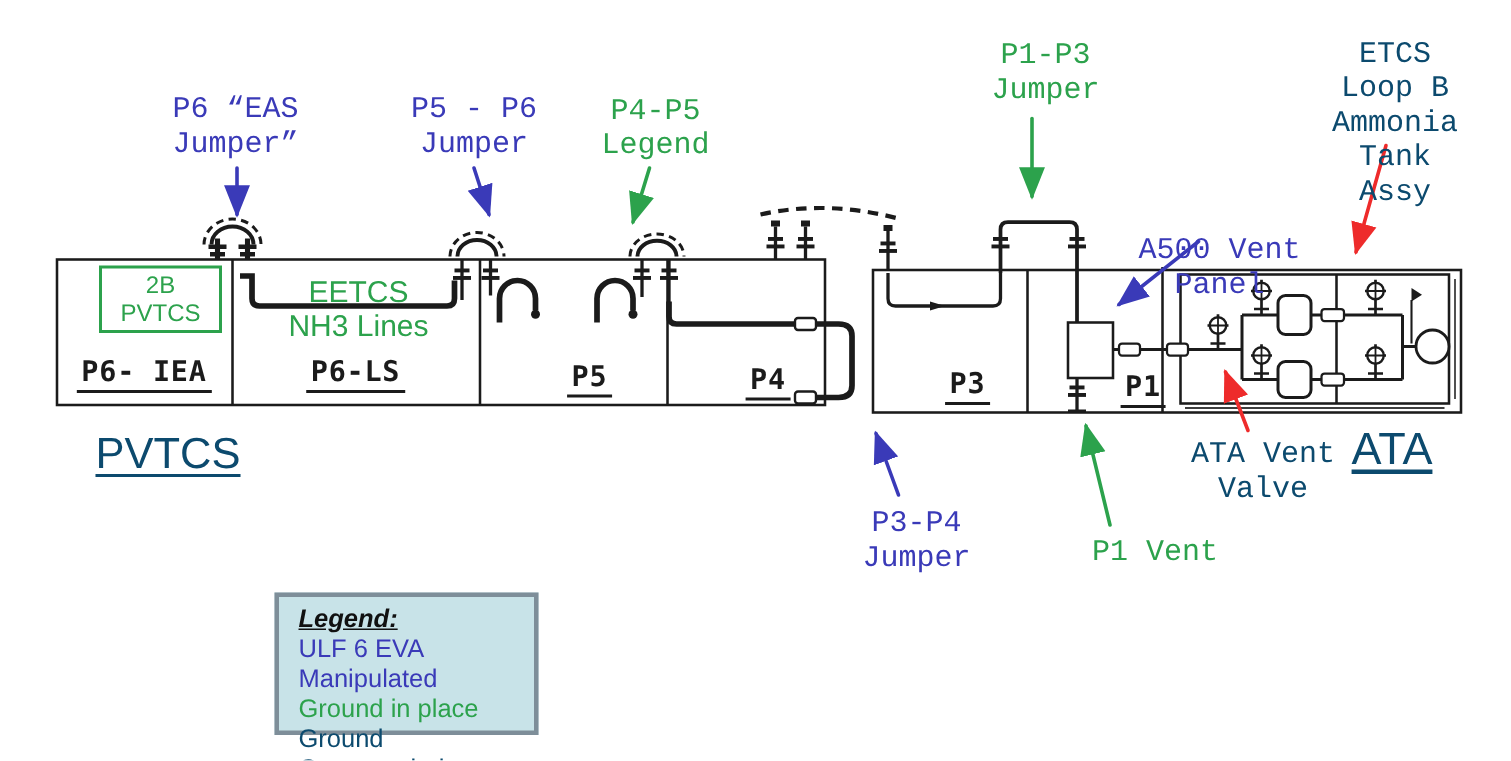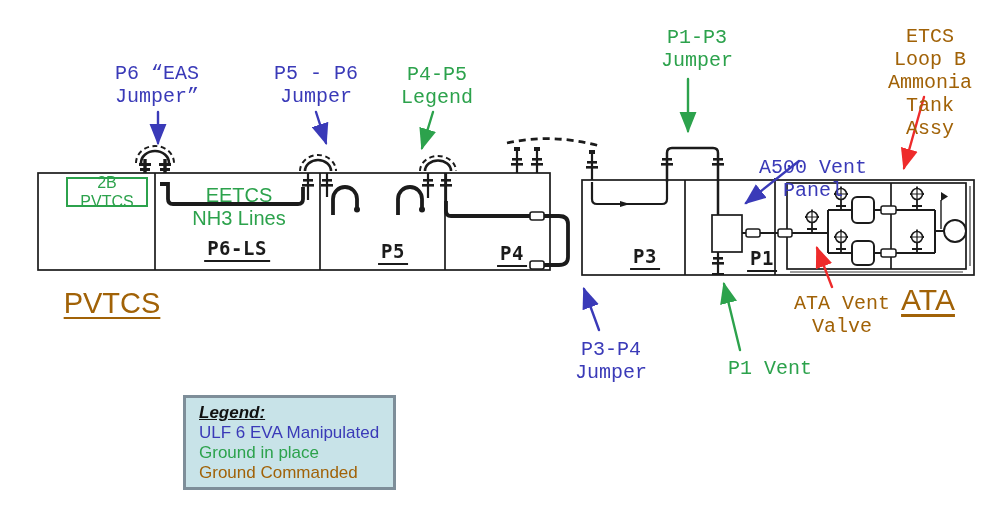--- a/index.html
+++ b/index.html
@@ -7,43 +7,43 @@
     position:relative;width:1007px;height:507px;background:#ffffff;overflow:hidden;
     font-family:"Liberation Sans",sans-serif;
   }
   .stage svg{position:absolute;left:0;top:0;}
   .lbl{
     position:absolute;transform:translateX(-50%);text-align:center;
     white-space:pre-line;font-size:20px;line-height:23px;z-index:5;font-family:Liberation Mono, monospace;
   }
   .blue{color:#3a3ab8;}
   .green{color:#2ca24c;}
-  .red{color:#a16207;}
+  .red{color:#0c4a6e;}
   .seg{
     position:absolute;transform:translateX(-50%);z-index:5;
     font-family:"DejaVu Sans Mono",monospace;font-weight:bold;font-size:19px;
     color:#1b1b1b;border-bottom:2.2px solid #1b1b1b;padding:0 3px 1px 3px;
     letter-spacing:0.5px;white-space:nowrap;
   }
   .section-title{
     position:absolute;transform:translateX(-50%);z-index:5;font-size:29px;
     text-decoration:underline;text-underline-offset:4px;white-space:nowrap;
   }
   .note-2b{
-    position:absolute;left:66px;top:177px;width:82px;height:30px;z-index:5;
+    position:absolute;left:66px;top:177px;width:82px;height:45px;z-index:5;
     border:2px solid #2ca24c;box-sizing:border-box;display:flex;align-items:center;
     justify-content:center;text-align:center;font-size:16px;line-height:19px;
     white-space:pre-line;background:transparent;
   }
   .note-eetcs{
     position:absolute;left:239px;top:184px;transform:translateX(-50%);z-index:5;
     text-align:center;font-size:20px;line-height:23px;white-space:pre-line;
   }
   .legend{
-    position:absolute;left:183px;top:395px;width:213px;height:95px;z-index:5;
+    position:absolute;left:183px;top:395px;width:176px;height:95px;z-index:5;
     background:#c8e3e8;border:3px solid #7e8e99;box-sizing:border-box;
     padding:5px 0 0 13px;font-size:17px;line-height:20px;
   }
   .legend .title{color:#111;font-weight:bold;font-style:italic;text-decoration:underline;}
 </style>
 </head>
 <body>
 
 <div class="stage">
 
@@ -247,20 +247,21 @@
 Assy</div>
   <div class="lbl blue" style="left:611px;top:338px;">P3-P4
 Jumper</div>
   <div class="lbl green" style="left:735px;top:357px;margin-left:35px;">P1 Vent</div>
   <div class="lbl red" style="left:842px;top:292px;">ATA Vent
 Valve</div>
 
   <div class="section-title red" style="left:112px;top:287px;">PVTCS</div>
   <div class="section-title red" style="left:928px;top:283px;font-size:30px;">ATA</div>
 
+  <div class="seg" style="left:96px;top:237px;">P6- IEA</div>
   <div class="seg" style="left:237px;top:237px;">P6-LS</div>
   <div class="seg" style="left:393px;top:240px;">P5</div>
   <div class="seg" style="left:512px;top:242px;">P4</div>
   <div class="seg" style="left:645px;top:245px;">P3</div>
   <div class="seg" style="left:762px;top:247px;">P1</div>
 
   <div class="note-2b green">2B
 PVTCS</div>
   <div class="note-eetcs green">EETCS
 NH3 Lines</div>

